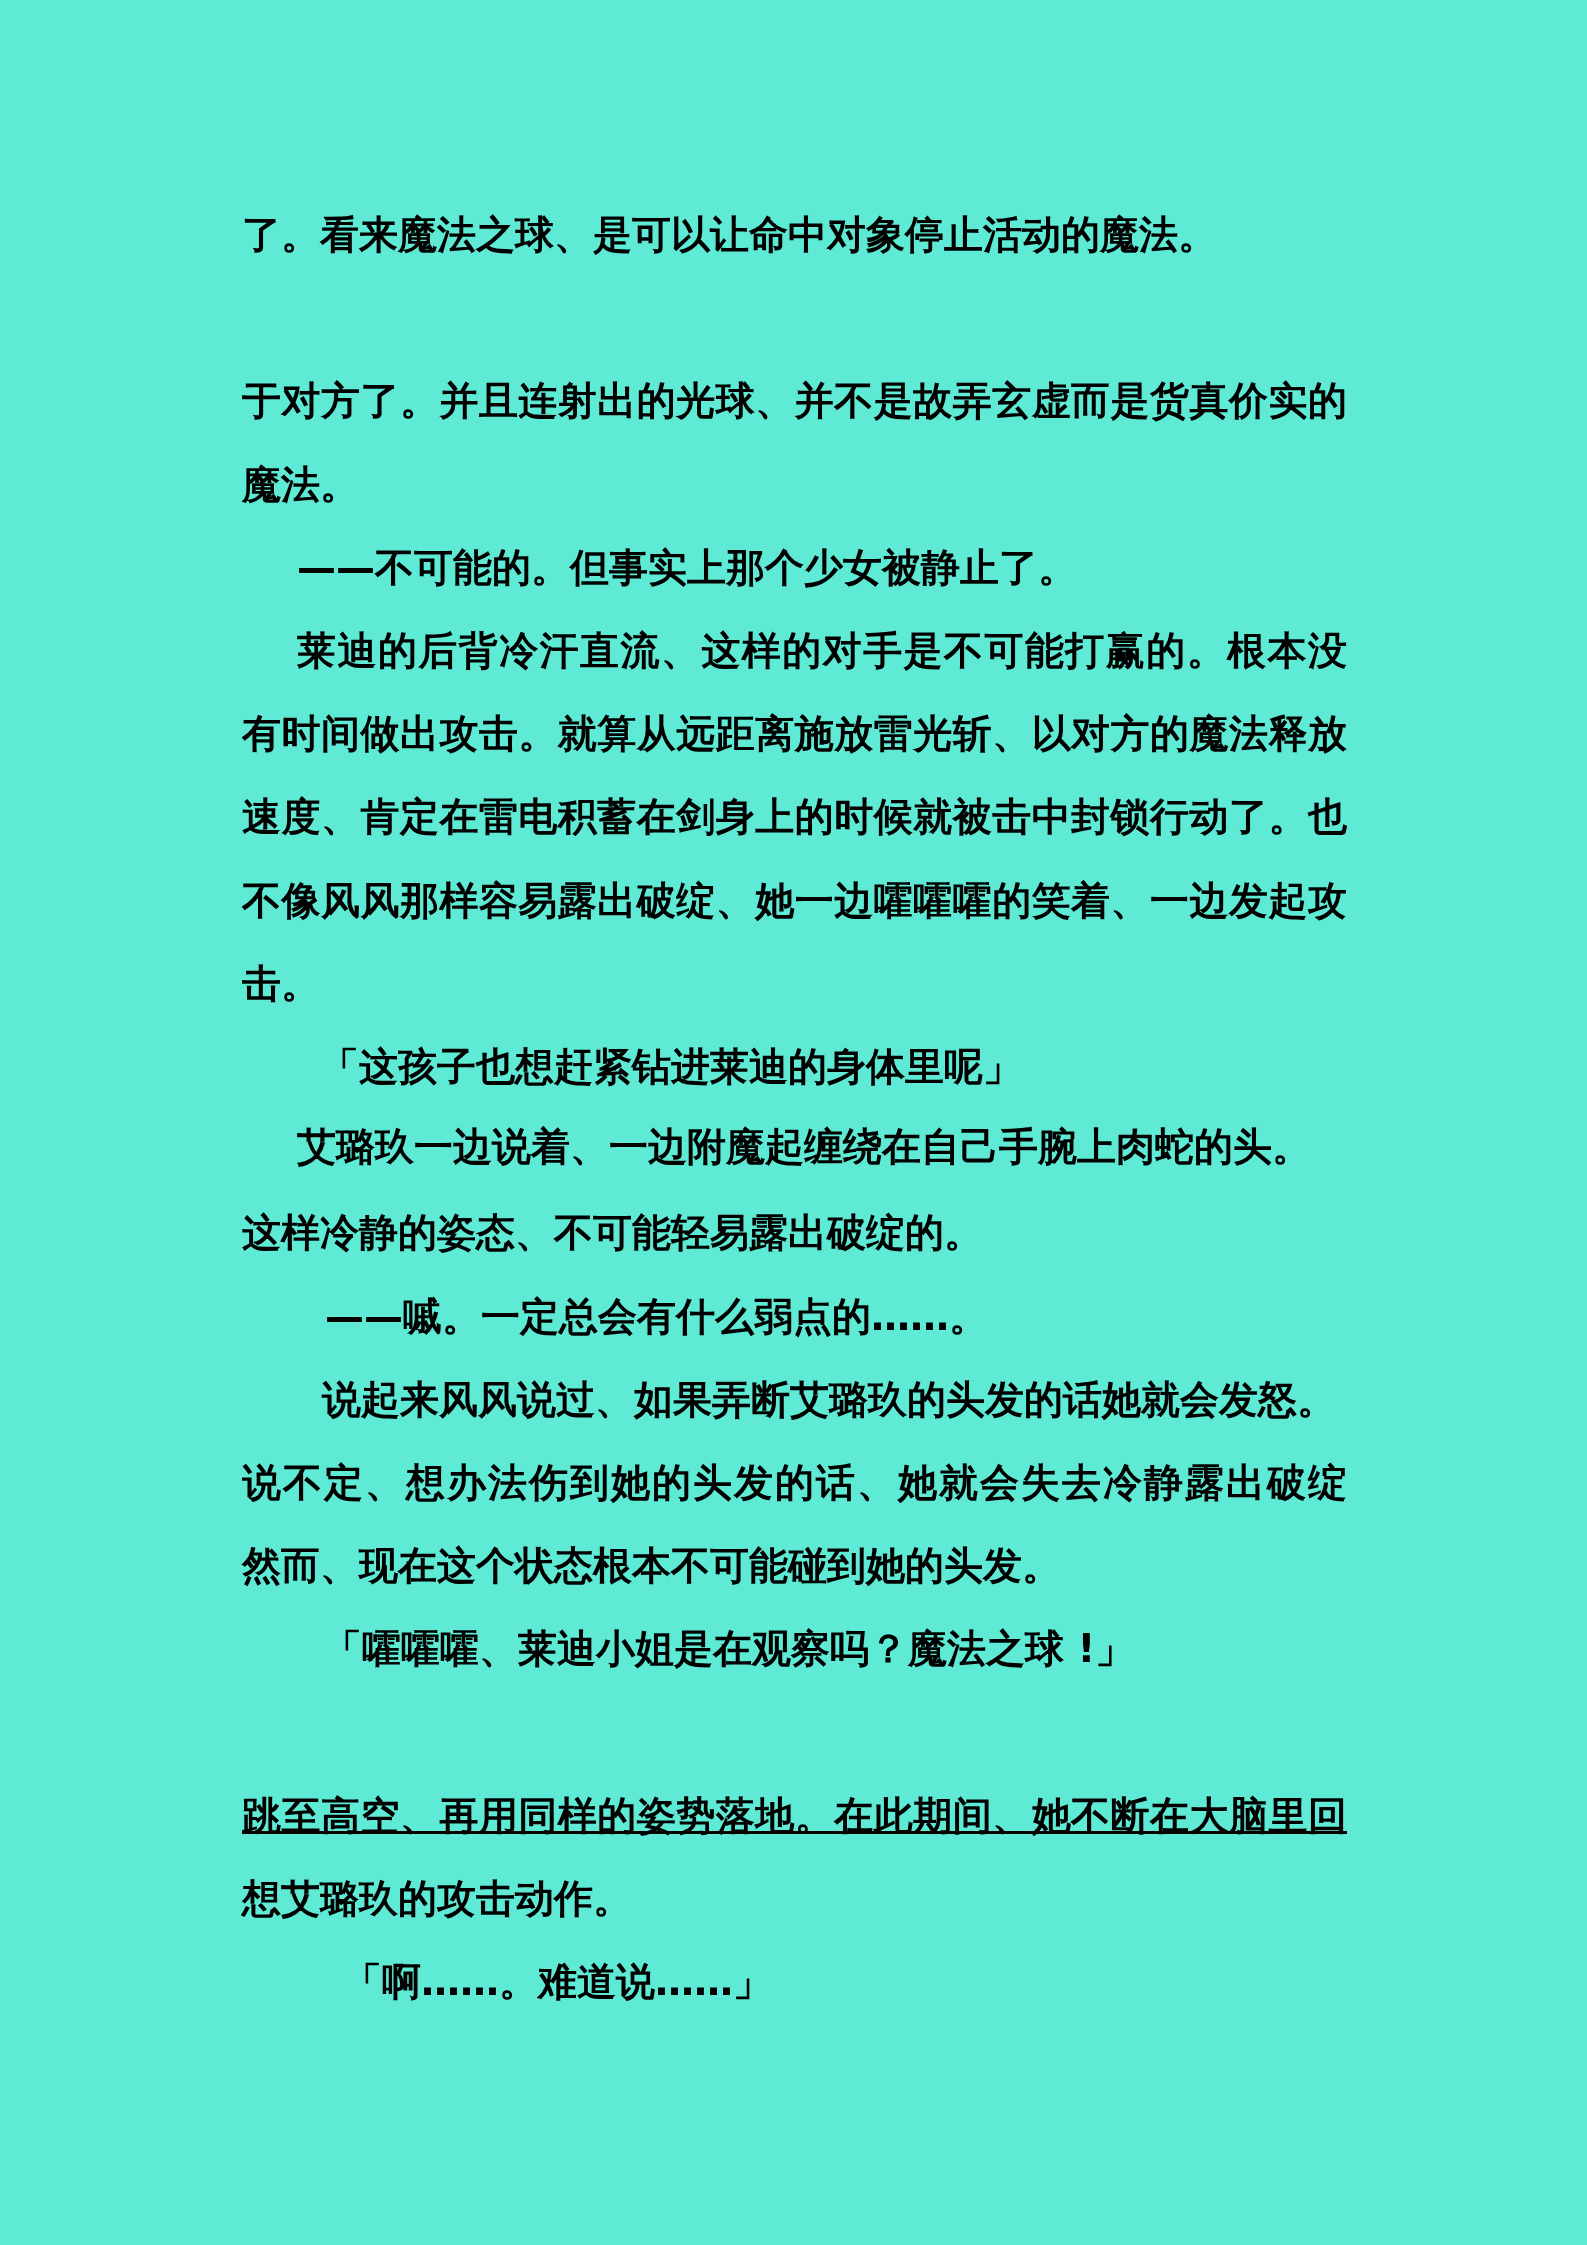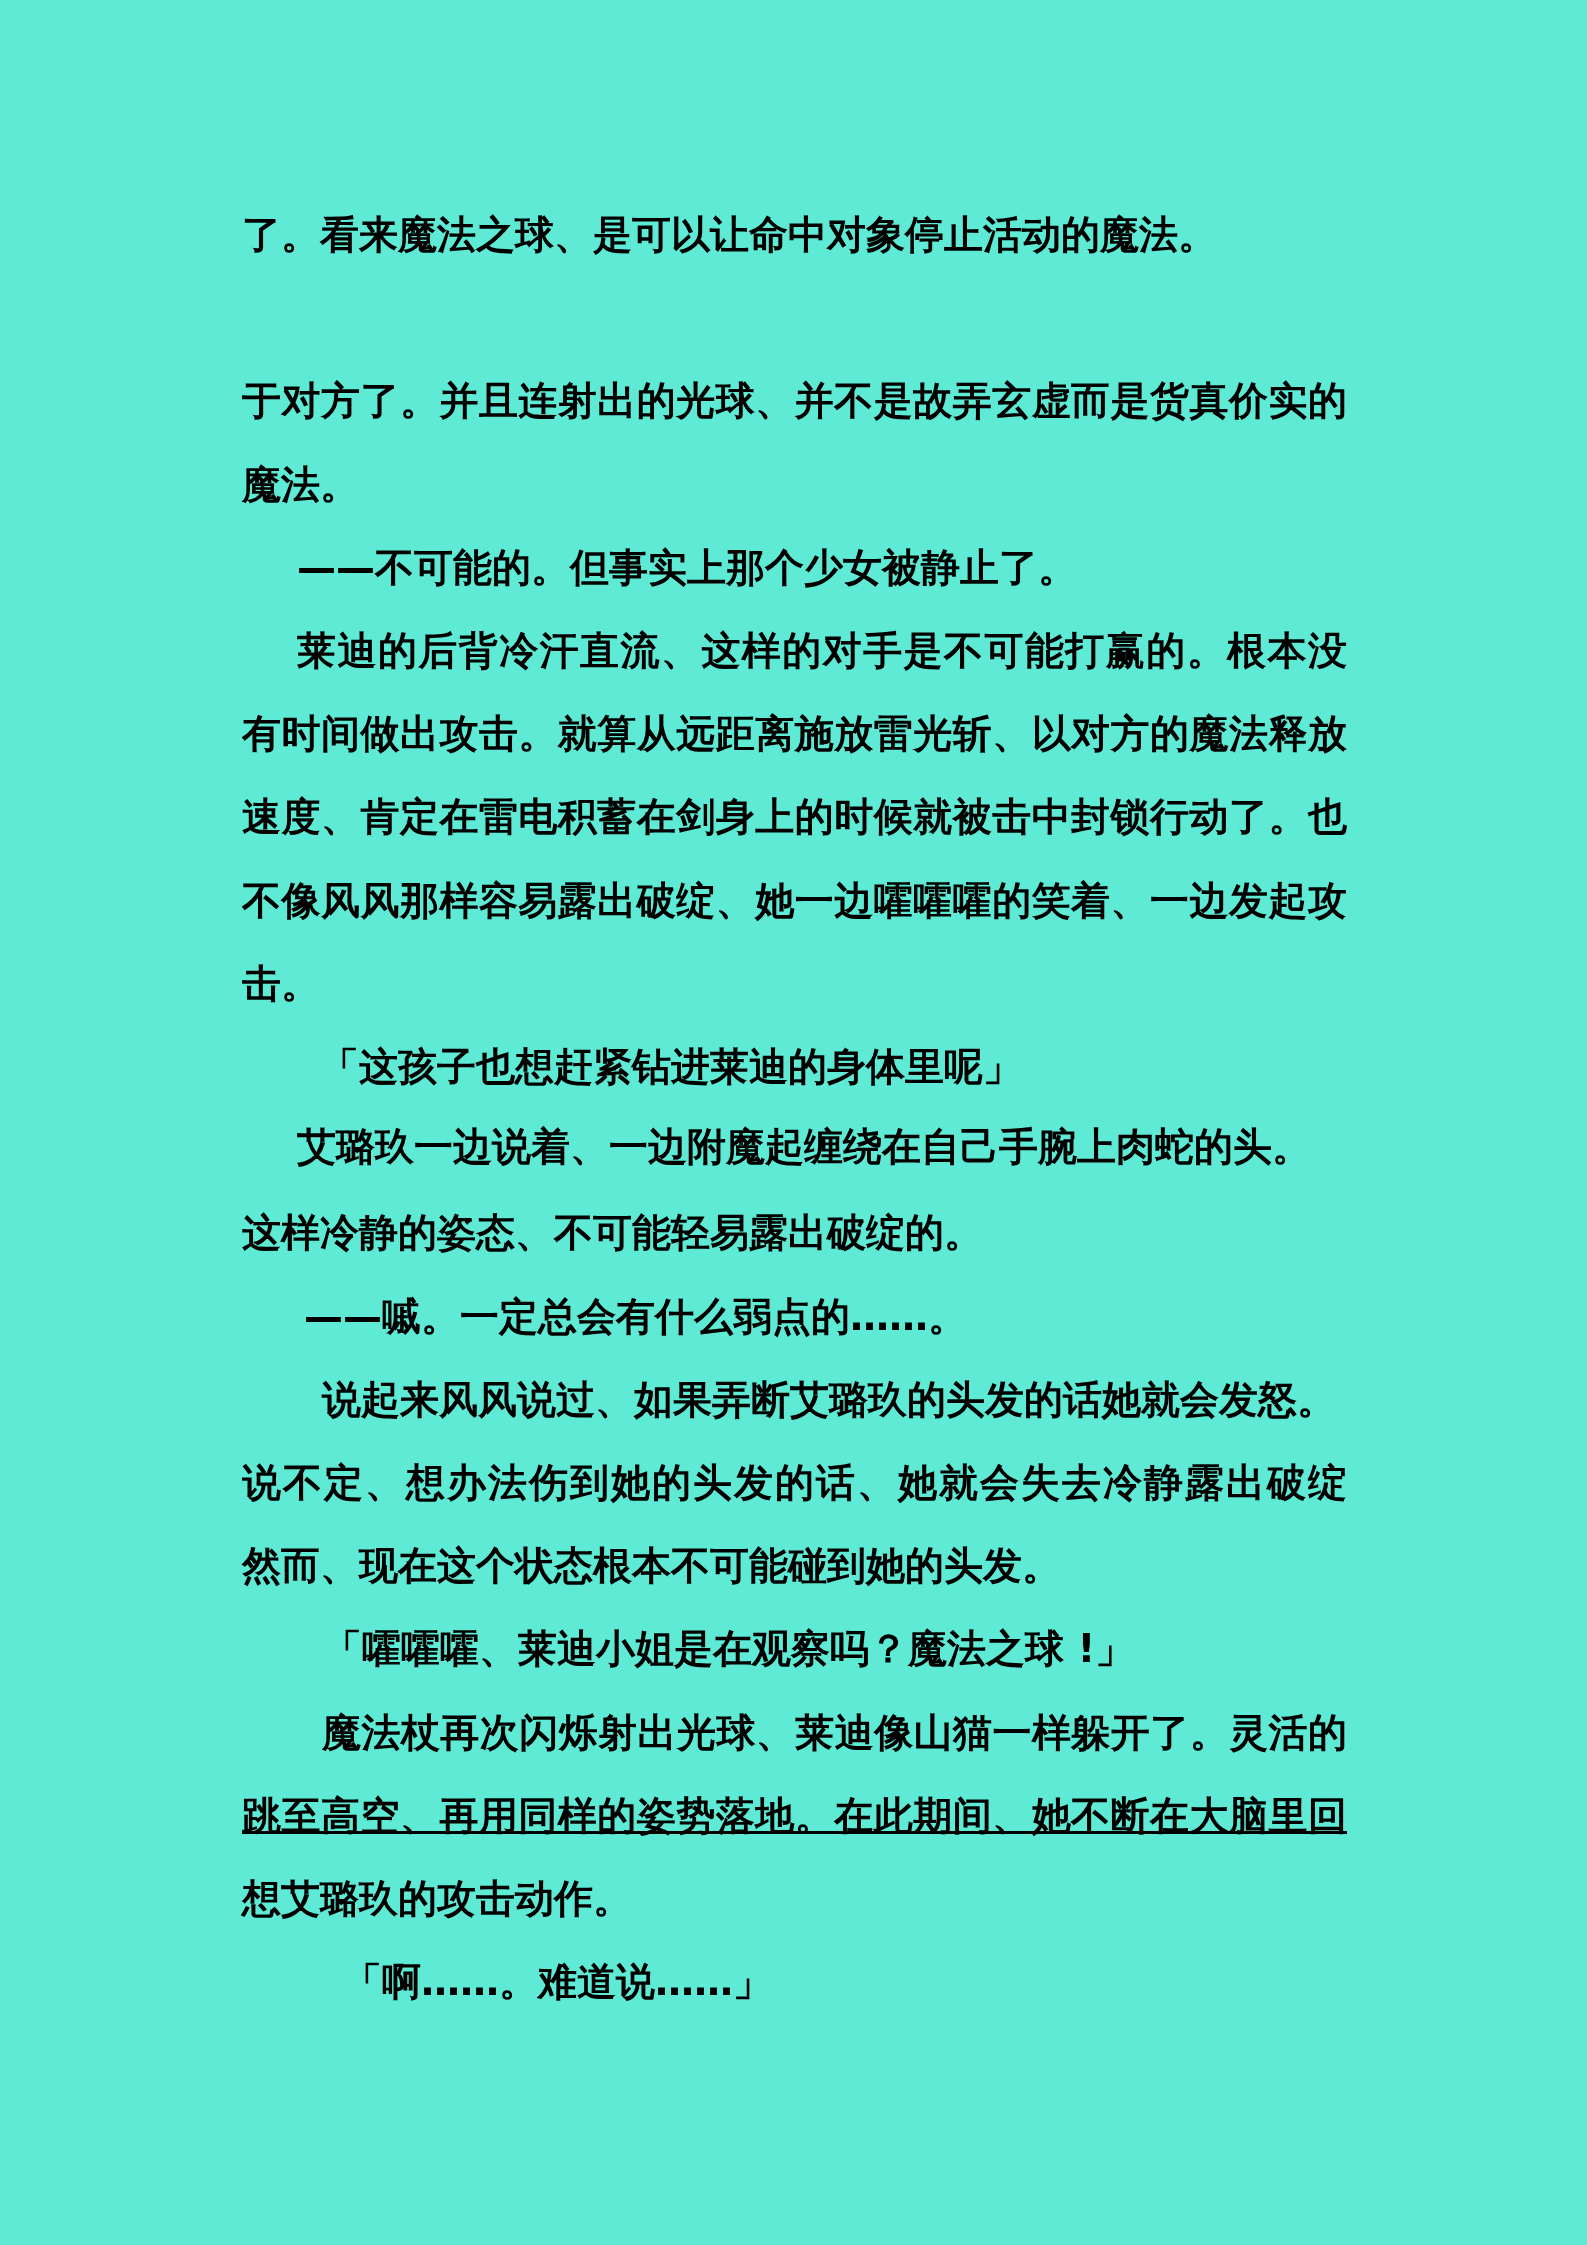--- a/index.html
+++ b/index.html
@@ -48,22 +48,21 @@
   <div class="line" style="left: 242px; top: 461.6px; text-align: right;">魔法。</div>
   <div class="line" style="left: 297px; top: 544.8px;">——不可能的。但事实上那个少女被静止了。</div>
   <div class="line justify" style="left: 297px; top: 628px; width: 1050px;">莱迪的后背冷汗直流、这样的对手是不可能打赢的。根本没</div>
   <div class="line justify" style="left: 242px; top: 711.2px; width: 1105px;">有时间做出攻击。就算从远距离施放雷光斩、以对方的魔法释放</div>
   <div class="line justify" style="left: 242px; top: 794.4px; width: 1105px;">速度、肯定在雷电积蓄在剑身上的时候就被击中封锁行动了。也</div>
   <div class="line justify" style="left: 242px; top: 877.6px; width: 1105px;">不像风风那样容易露出破绽、她一边嚯嚯嚯的笑着、一边发起攻</div>
   <div class="line" style="left: 242px; top: 960.8px;">击。</div>
   <div class="line" style="left: 320px; top: 1044px;">「这孩子也想赶紧钻进莱迪的身体里呢」</div>
   <div class="line" style="left: 297px; top: 1127.2px; font-family: Liberation Mono, monospace;">艾璐玖一边说着、一边附魔起缠绕在自己手腕上肉蛇的头。</div>
   <div class="line" style="left: 242px; top: 1210.4px;">这样冷静的姿态、不可能轻易露出破绽的。</div>
-  <div class="line" style="left: 304px; top: 1293.6px; text-align: center;">——嘁。一定总会有什么弱点的……。</div>
+  <div class="line" style="left: 325px; top: 1293.6px; text-align: center;">——嘁。一定总会有什么弱点的……。</div>
   <div class="line" style="left: 322px; top: 1376.8px;">说起来风风说过、如果弄断艾璐玖的头发的话她就会发怒。</div>
   <div class="line justify" style="left: 242px; top: 1460px; width: 1105px;">说不定、想办法伤到她的头发的话、她就会失去冷静露出破绽呢。</div>
   <div class="line" style="left: 242px; top: 1543.2px;">然而、现在这个状态根本不可能碰到她的头发。</div>
   <div class="line" style="left: 323px; top: 1626.4px;">「嚯嚯嚯、莱迪小姐是在观察吗？魔法之球 !」</div>
-  <div class="line justify" style="left: 322px; top: 1709.6px; width: 1025px;">魔法杖再次闪烁射出光球、莱迪像山猫一样躲开了。灵活的</div>
   <div class="line justify" style="left: 242px; top: 1792.8px; width: 1105px; text-decoration: underline;">跳至高空、再用同样的姿势落地。在此期间、她不断在大脑里回</div>
   <div class="line" style="left: 242px; top: 1876px;">想艾璐玖的攻击动作。</div>
   <div class="line" style="left: 343px; top: 1959.2px;">「啊……。难道说……」</div>
 </div>
 
 </body></html>

